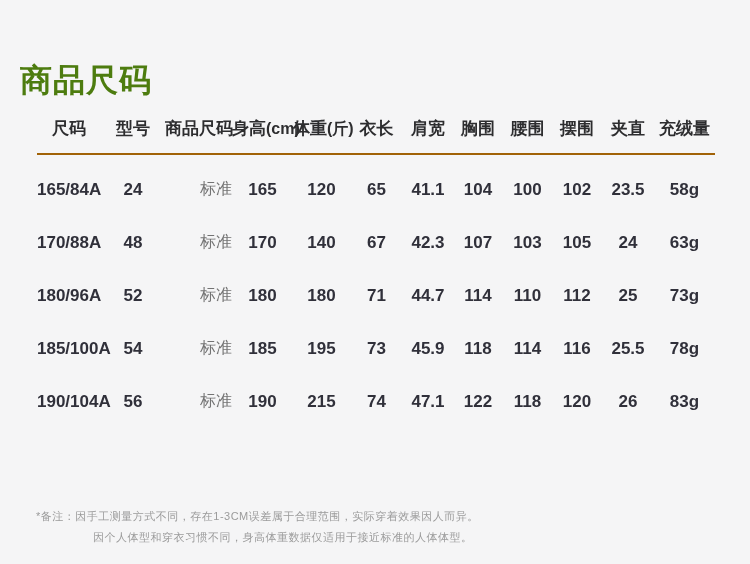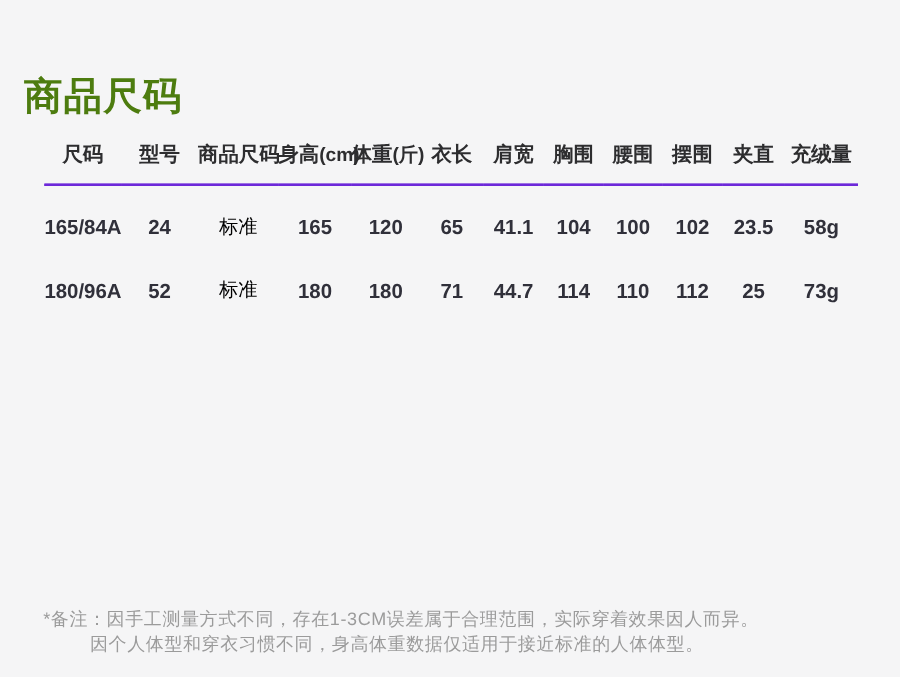--- a/index.html
+++ b/index.html
@@ -48,21 +48,21 @@
   col.c11 { width: 52px; }
   col.c12 { width: 61px; }
   thead th {
     font-size: 17px;
     font-weight: 700;
     color: #2d2d2f;
     text-align: center;
     vertical-align: bottom;
     padding: 0 0 13px 0;
     height: 32px;
-    border-bottom: 2px solid #6d28d9;
+    border-bottom: 2px solid #a16207;
     white-space: nowrap;
   }
   thead th .unit {
     font-size: 16px;
     font-weight: 700;
     letter-spacing: 0;
   }
   tbody::before {
     content: "";
     display: table-row;
@@ -74,33 +74,34 @@
     font-weight: 600;
     color: #30303a;
     text-align: center;
     vertical-align: middle;
     padding: 0;
     white-space: nowrap;
   }
   tbody td.fit-note {
     font-weight: 400;
     font-size: 16px;
-    color: #000000;
+    color: #737373;
+    text-align: right;
   }
   .footnote {
     position: absolute;
     left: 36px;
     top: 506px;
-    font-size: 15px;
+    font-size: 11px;
     line-height: 21px;
     color: #9b9b9b;
     letter-spacing: 0.5px;
   }
   .footnote .fn-line2 {
-    margin-left: 39px;
+    margin-left: 57px;
   }
 </style>
 </head>
 <body>
 
 <h1 class="page-title">商品尺码</h1>
 
 <div class="size-table-wrap">
   <table class="size-table">
     <colgroup>
@@ -142,33 +143,75 @@
           <td>120</td>
           <td>65</td>
           <td>41.1</td>
           <td>104</td>
           <td>100</td>
           <td>102</td>
           <td>23.5</td>
           <td>58g</td>
         </tr>
         <tr>
+          <td>170/88A</td>
+          <td>48</td>
+          <td class="fit-note">标准</td>
+          <td>170</td>
+          <td>140</td>
+          <td>67</td>
+          <td>42.3</td>
+          <td>107</td>
+          <td>103</td>
+          <td>105</td>
+          <td>24</td>
+          <td>63g</td>
+        </tr>
+        <tr>
           <td>180/96A</td>
           <td>52</td>
           <td class="fit-note">标准</td>
           <td>180</td>
           <td>180</td>
           <td>71</td>
           <td>44.7</td>
           <td>114</td>
           <td>110</td>
           <td>112</td>
           <td>25</td>
           <td>73g</td>
         </tr>
+        <tr>
+          <td>185/100A</td>
+          <td>54</td>
+          <td class="fit-note">标准</td>
+          <td>185</td>
+          <td>195</td>
+          <td>73</td>
+          <td>45.9</td>
+          <td>118</td>
+          <td>114</td>
+          <td>116</td>
+          <td>25.5</td>
+          <td>78g</td>
+        </tr>
+        <tr>
+          <td>190/104A</td>
+          <td>56</td>
+          <td class="fit-note">标准</td>
+          <td>190</td>
+          <td>215</td>
+          <td>74</td>
+          <td>47.1</td>
+          <td>122</td>
+          <td>118</td>
+          <td>120</td>
+          <td>26</td>
+          <td>83g</td>
+        </tr>
       </tbody>
   </table>
 </div>
 
 <div class="footnote">
   <div class="fn-line1"><span>*备注：</span><span>因手工测量方式不同，存在1-3CM误差属于合理范围，实际穿着效果因人而异。</span></div>
   <div class="fn-line2">因个人体型和穿衣习惯不同，身高体重数据仅适用于接近标准的人体体型。</div>
 </div>
 
 </body></html>

